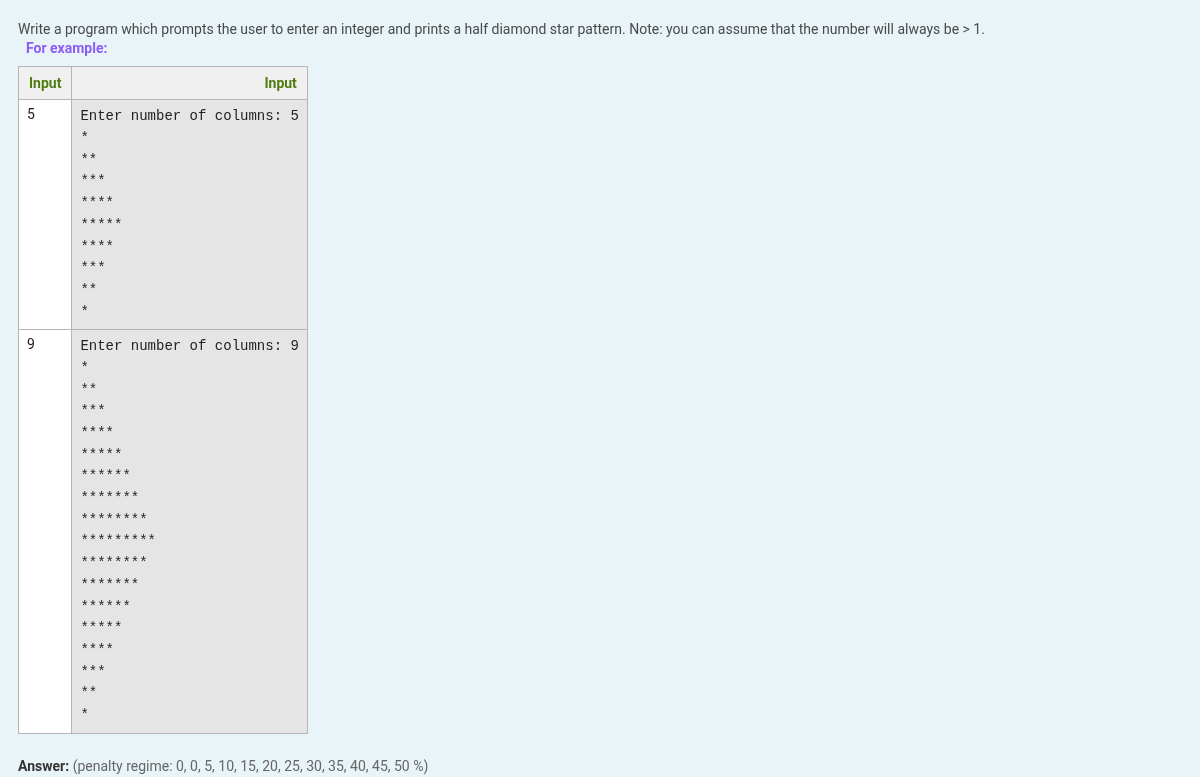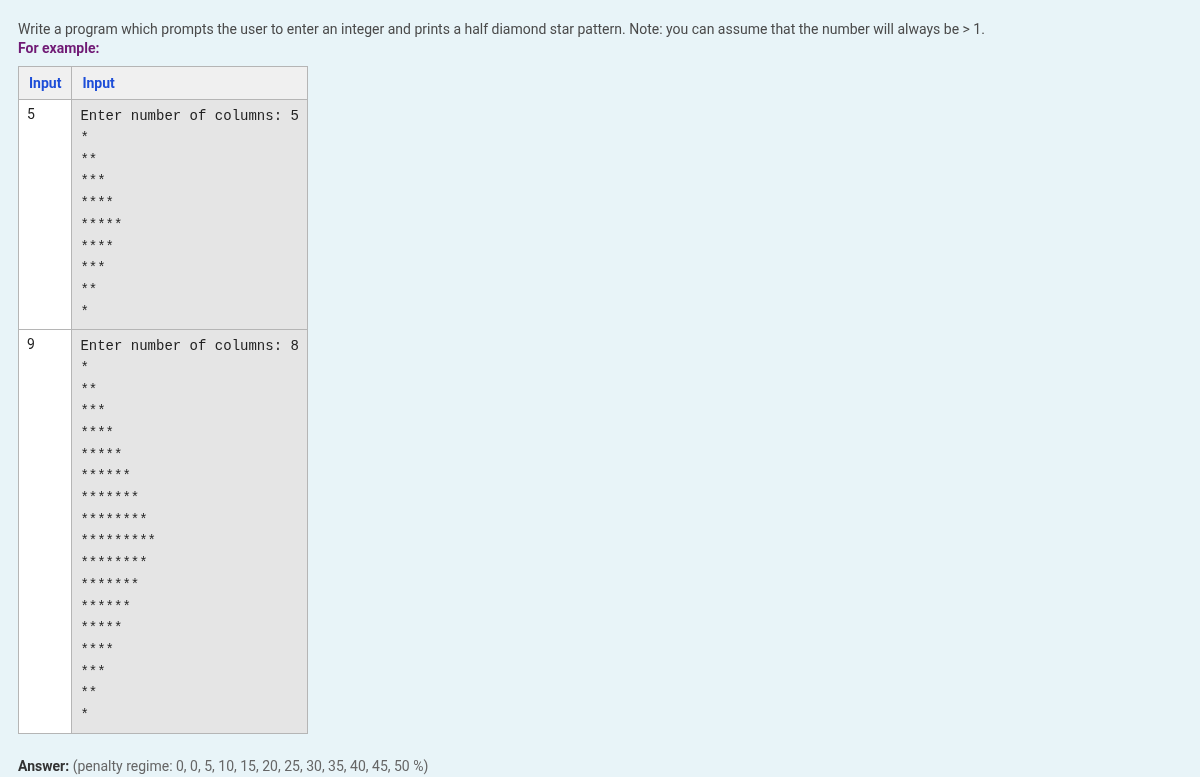--- a/index.html
+++ b/index.html
@@ -17,37 +17,38 @@
       height: 777px;
       overflow: hidden;
     }
     .question-text {
       color: #4a4a4a;
       font-size: 14px;
       line-height: 1.6;
     }
     .example-label {
       font-weight: bold;
-      color: #701a75;
+      color: #8b5cf6;
       font-size: 14px;
       margin-bottom: 10px;
+      margin-left: 8px;
     }
     table.example-table {
       border-collapse: collapse;
       background-color: #fff;
       border: 1px solid #b5b5b5;
     }
     table.example-table th {
       background-color: #f0f0f0;
       border: 1px solid #b5b5b5;
       padding: 8px 10px;
-      text-align: left;
+      text-align: right;
       font-weight: bold;
       font-size: 14px;
-      color: #1d4ed8;
+      color: #4d7c0f;
     }
     table.example-table td {
       border: 1px solid #b5b5b5;
       padding: 6px 8px;
       vertical-align: top;
       font-family: "Courier New", Courier, monospace;
       font-size: 14px;
       background-color: #e5e5e5;
       color: #222;
     }
@@ -99,21 +100,21 @@
 *****
 ****
 ***
 **
 *</pre>
         </td>
     </tr>
     <tr>
       <td>9</td>
       <td>
-          <pre class="result-output">Enter number of columns: 8
+          <pre class="result-output">Enter number of columns: 9
 *
 **
 ***
 ****
 *****
 ******
 *******
 ********
 *********
 ********

